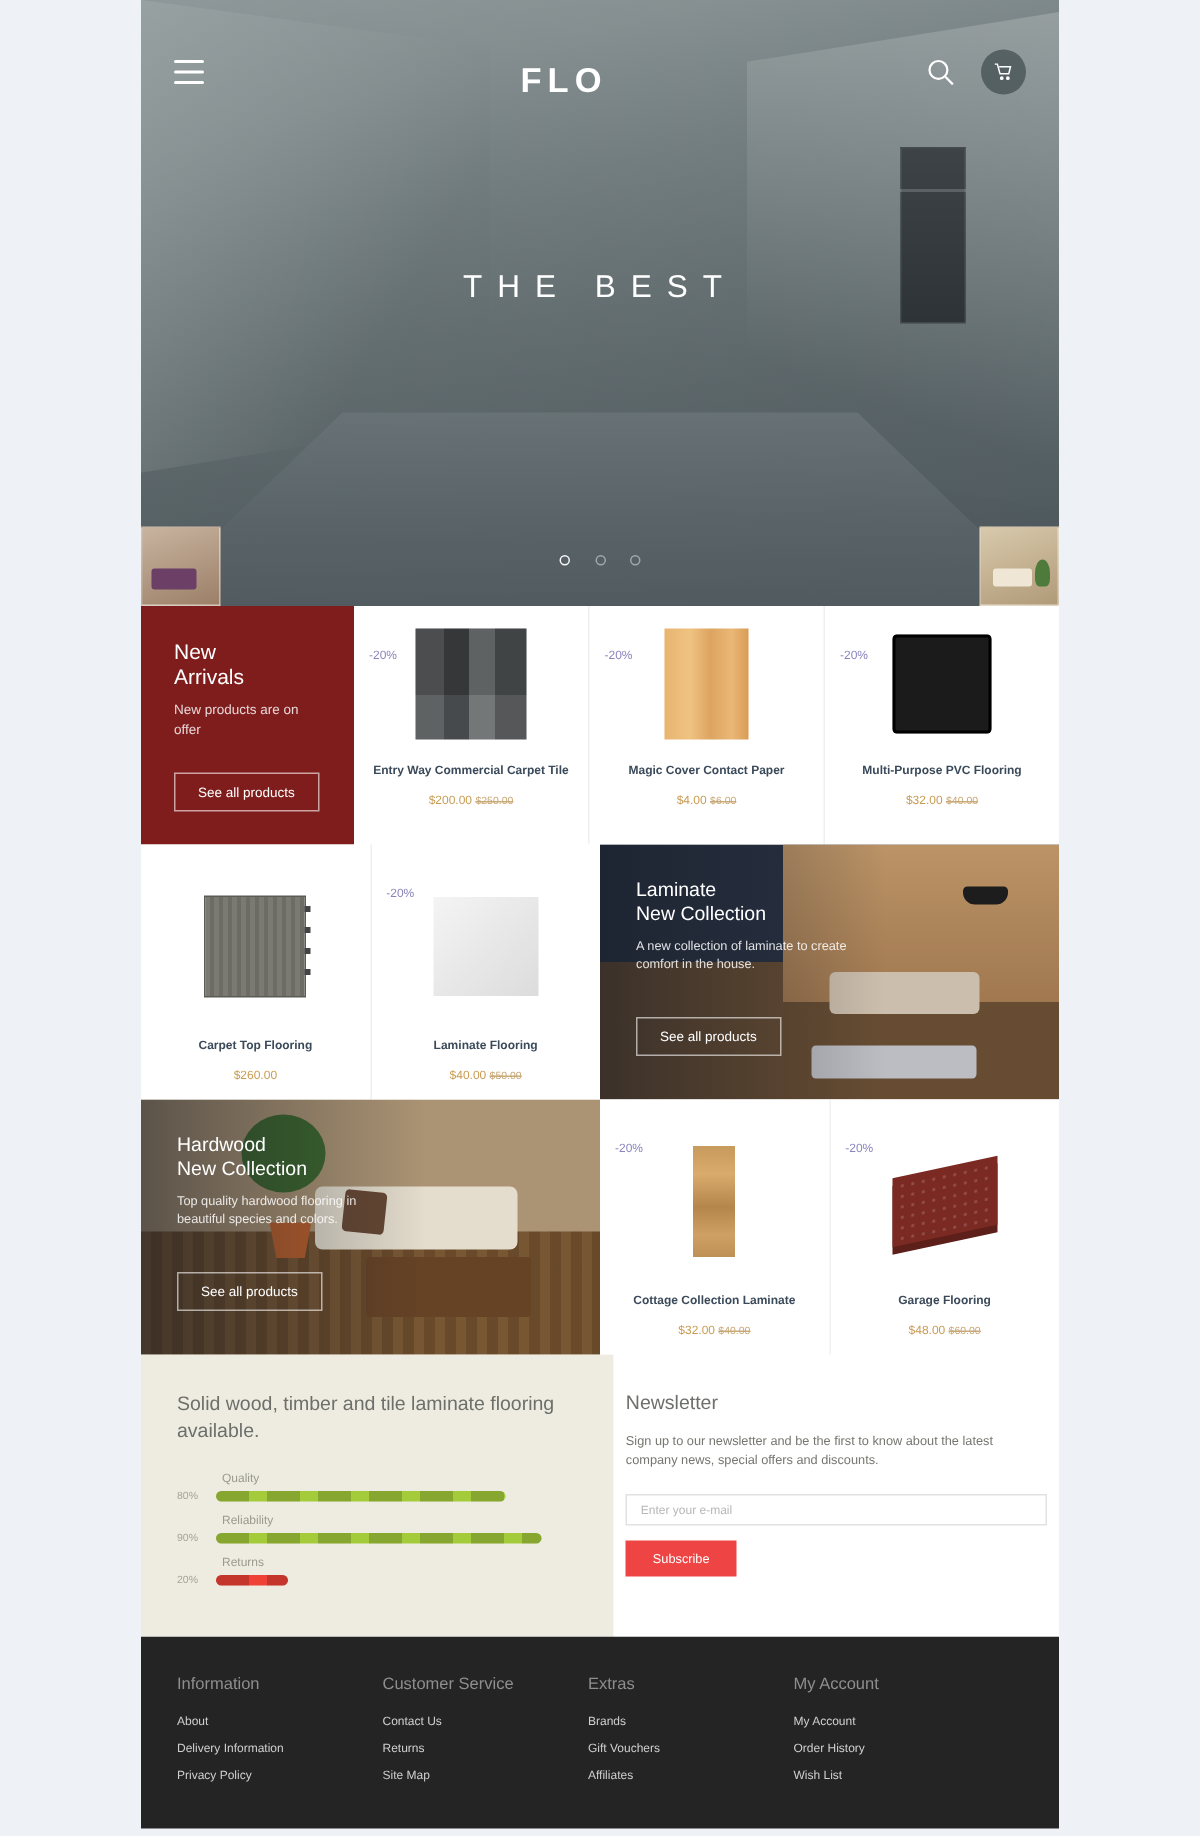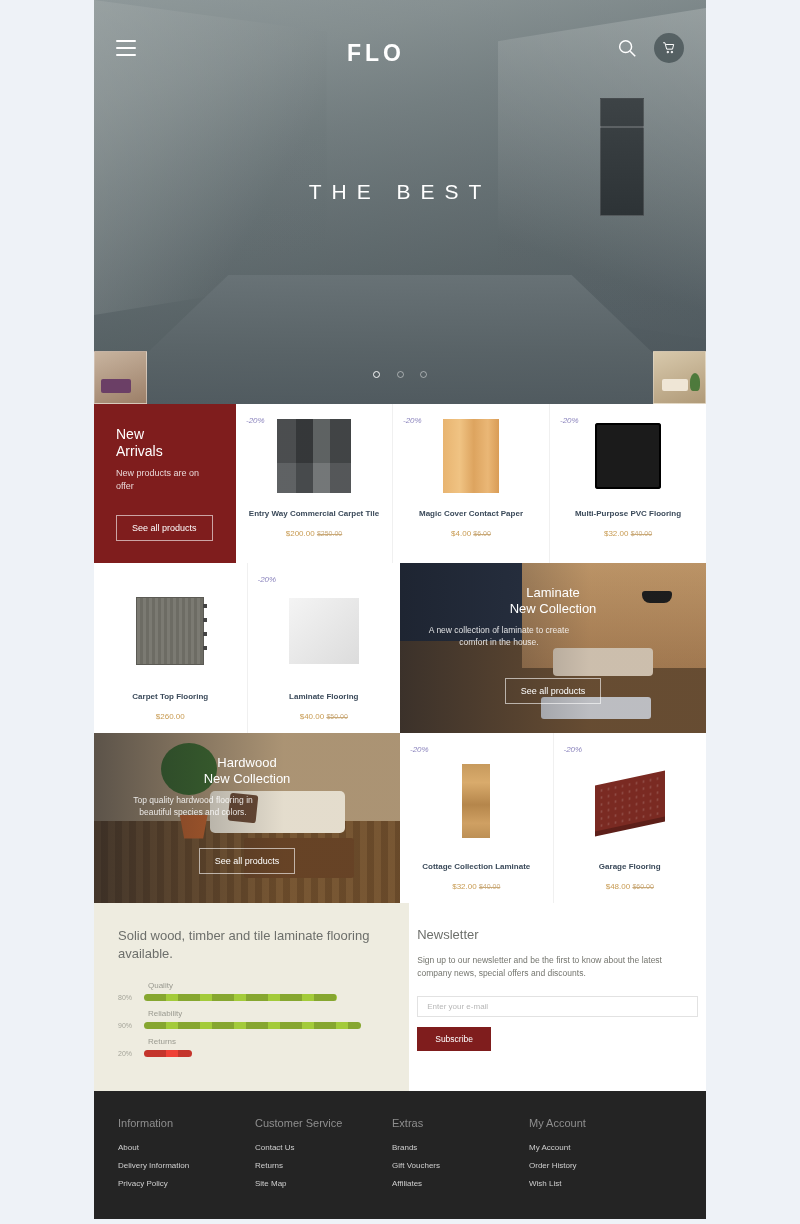--- a/index.html
+++ b/index.html
@@ -76,21 +76,21 @@
     border:1px solid rgba(255,255,255,.6); color:#fff; background:transparent; cursor:pointer; }
   .promo.purple { width:142px; background:#7f1d1d; }
   .promo.purple .arrow { position:absolute; right:-9px; top:50%; margin-top:-9px;
     width:0; height:0; border-top:9px solid transparent; border-bottom:9px solid transparent;
     border-left:9px solid #7a74aa; }
 
   .prods { display:flex; flex:1; }
   .pcard { position:relative; flex:1; background:#fff; border-left:1px solid #f0f0f0;
            padding:14px 8px 12px; text-align:center; }
   .pcard:first-child { border-left:none; }
-  .badge { position:absolute; left:10px; top:12px; font-size:8px; font-style:italic; color:#8b84bd; }
+  .badge { position:absolute; left:10px; top:28px; font-size:8px; color:#8b84bd; }
   .pimg { height:76px; display:flex; align-items:center; justify-content:center; }
   .pname { font-size:8px; font-weight:bold; color:#3b4a5a; line-height:11px; margin-top:14px; }
   .pprice { font-size:8px; color:#c89b52; margin-top:10px; }
   .pprice s { color:#c9a978; font-size:7px; }
 
   
   .sw { width:74px; height:74px; }
   .sw-carpet { background:
       linear-gradient(90deg,#55585a 0 26%,#3c3f41 26% 48%,#6b6f70 48% 72%,#4a4d4f 72% 100%);
       position:relative; }
@@ -109,21 +109,21 @@
   .sw-plank { width:28px; height:74px; background:
       linear-gradient(180deg,#c79a5d,#d9ab6c 25%,#b5864b 55%,#cfa063 80%,#bd9055); }
   .sw-garage { width:70px; height:46px; background:#7a2a22; transform:skewY(-12deg);
       box-shadow:0 5px 0 #5d1f19; position:relative; }
   .sw-garage:after { content:""; position:absolute; inset:3px;
       background:radial-gradient(circle, rgba(255,255,255,.16) 1px, transparent 1.3px) 0 0/7px 7px; }
 
   
   .imgbanner { position:relative; width:306px; overflow:hidden; color:#fff; }
   .imgbanner .ov { position:absolute; inset:0; background:linear-gradient(90deg, rgba(20,25,35,.55), rgba(20,25,35,.05) 62%); }
-  .imgbanner .ct { position:relative; z-index:3; padding:22px 24px;text-align:center; }
+  .imgbanner .ct { position:relative; z-index:3; padding:22px 24px; }
   .imgbanner h3 { font-size:13px; font-weight:400; line-height:16px; }
   .imgbanner p { font-size:8.5px; line-height:12px; margin-top:7px; opacity:.85; max-width:150px; }
   .imgbanner .btn { display:inline-block; margin-top:30px; padding:7px 15px; font-size:9px;
     border:1px solid rgba(255,255,255,.6); color:#fff; cursor:pointer; }
   .scene-lam { position:absolute; inset:0;
     background:linear-gradient(180deg,#2a3344 0 46%,#6b4f33 46% 100%); }
   .scene-lam:before { content:""; position:absolute; left:40%; top:0; right:0; height:62%;
     background:linear-gradient(180deg,#c49a6a,#a87d52); }
   .scene-lam .sofa { position:absolute; left:50%; top:50%; width:100px; height:28px;
     background:#d6c7b4; border-radius:4px; }
@@ -163,21 +163,21 @@
   .pfill:after { content:""; position:absolute; inset:0; border-radius:4px;
     background:repeating-linear-gradient(90deg, rgba(0,0,0,.18) 0 22px, transparent 22px 34px); }
 
   .news { width:306px; background:#fff; padding:24px 8px 26px; }
   .news h2 { font-size:13px; font-weight:400; color:#6d6f6b; }
   .news p { font-size:8.5px; color:#75766f; line-height:13px; margin-top:12px; }
   .news input { width:100%; height:21px; border:1px solid #e2e2e2; background:#fff;
     font-size:8px; color:#9b9b9b; padding:0 9px; margin-top:16px;
     font-family:"Liberation Sans", sans-serif; }
   .news input::placeholder { color:#b7b7b7; }
-  .news button { margin-top:10px; background:#7f1d1d; color:#fff; border:none;
+  .news button { margin-top:10px; background:#ef4444; color:#fff; border:none;
     font-size:8.5px; padding:7px 18px; cursor:pointer;
     font-family:"Liberation Sans", sans-serif; }
 
   
   .footer { width:612px; background:#242424; padding:26px 24px 22px; display:flex; }
   .fcol { width:137px; }
   .fcol h4 { font-size:11px; font-weight:400; color:#8e8e8e; margin-bottom:14px; }
   .fcol a { display:block; font-size:8px; color:#cfcfcf; text-decoration:none; margin-bottom:9px; }
 </style>
 </head>

